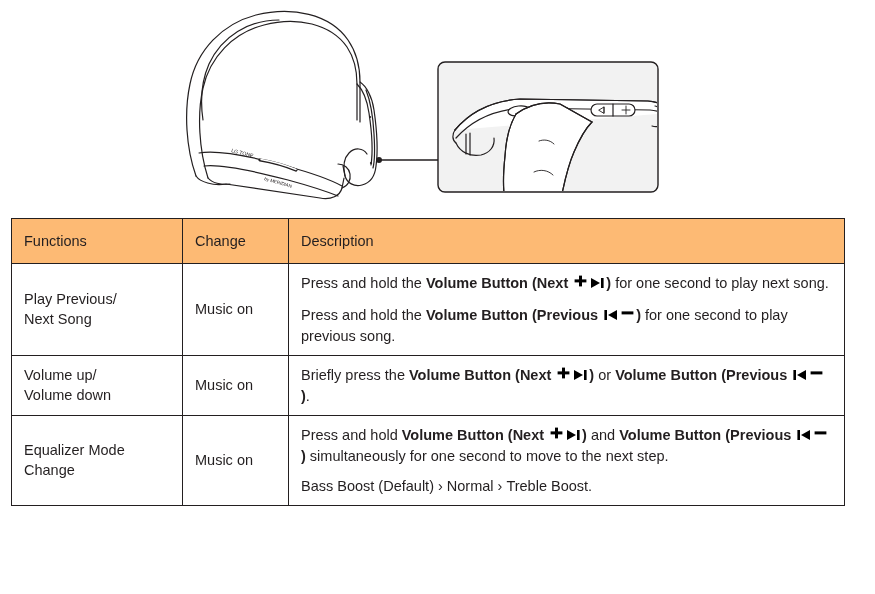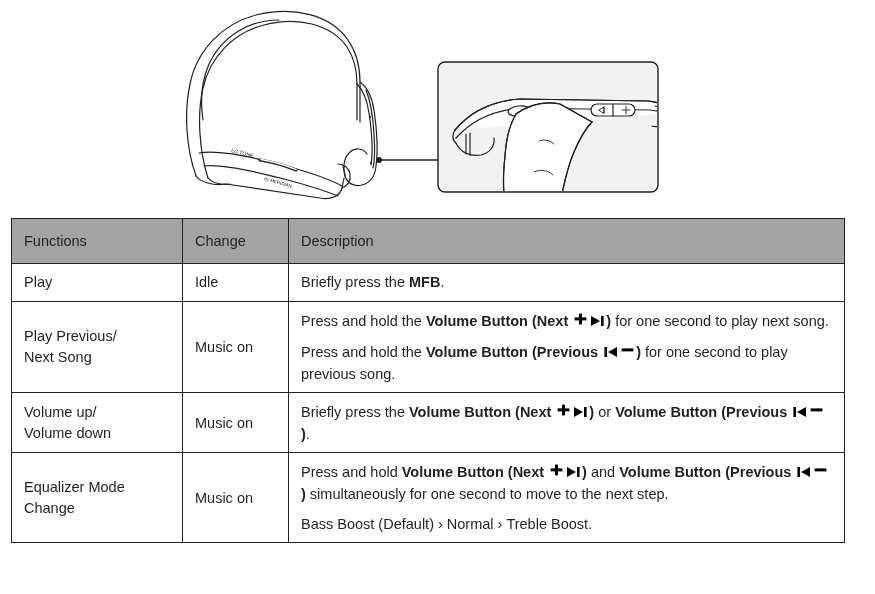--- a/index.html
+++ b/index.html
@@ -33,21 +33,21 @@
   }
   #controls-table td,#controls-table th{
     border:1.4px solid #231f20;
     vertical-align:middle;
     text-align:left;
     padding:8px 12px;
     line-height:1.42;
     font-weight:normal;
   }
   #controls-table thead th{
-    background:#a3a3a3;
+    background:#fdba74;
     height:26px;
     padding-top:9px;
     padding-bottom:9px;
   }
   .col-fn{width:171px;}
   .col-st{width:106px;}
   .col-de{width:auto;}
 
   .cell-fn{padding-left:22px;}
   .cell-st{padding-left:14px;}
@@ -196,27 +196,20 @@
   </colgroup>
   <thead>
     <tr>
       <th class="cell-fn">Functions</th>
       <th class="cell-st">Change</th>
       <th class="cell-de">Description</th>
     </tr>
   </thead>
   <tbody id="table-body">
       <tr>
-        <td class="cell-fn">Play</td>
-        <td class="cell-st">Idle</td>
-        <td class="cell-de">
-          <p>Briefly press the <b>MFB</b>.</p>
-        </td>
-      </tr>
-      <tr>
         <td class="cell-fn">Play Previous/<br>Next Song</td>
         <td class="cell-st">Music on</td>
         <td class="cell-de">
           <p>Press and hold the <b>Volume Button (Next </b><span class="plusminus"><svg width="13" height="12" viewBox="0 0 13 12">
                 <rect x="5" y="0.6" width="3" height="10.8" fill="#000"></rect>
                 <rect x="0.6" y="4.4" width="11.8" height="3" fill="#000"></rect>
               </svg></span><span class="glyph"><svg width="15" height="12" viewBox="0 0 15 12">
                 <path d="M1,1 L10,6 L1,11 Z" fill="#000"></path>
                 <rect x="11" y="1" width="2.6" height="10" fill="#000"></rect>
               </svg></span><b>)</b> for one second to play next song.</p>

